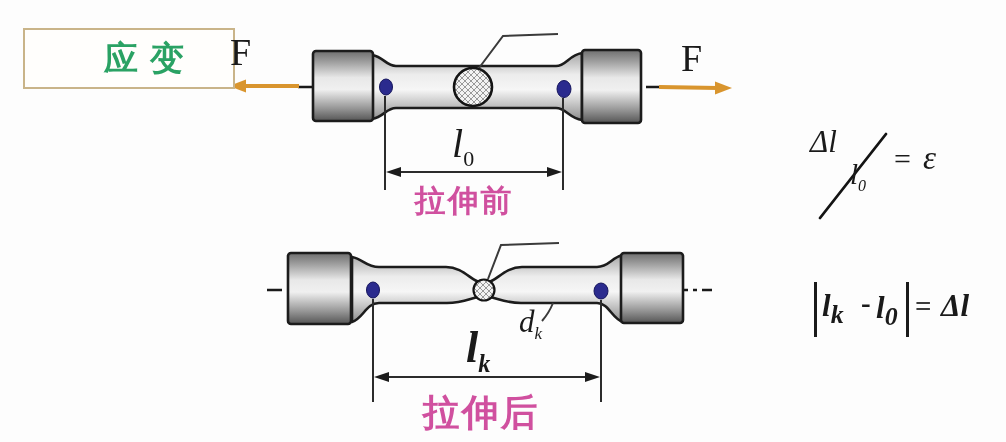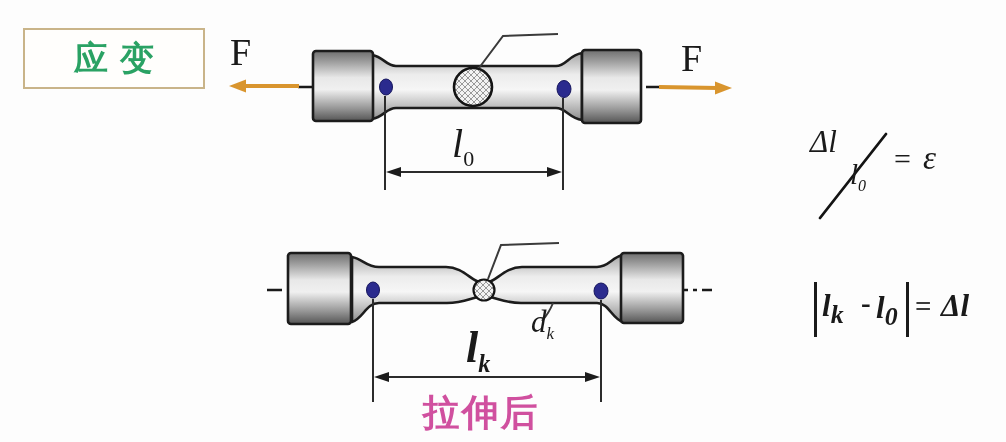--- a/index.html
+++ b/index.html
@@ -10,38 +10,38 @@
   .canvas{
     position:relative; width:1006px; height:442px; background:#fdfdfd;
     font-family:"Liberation Sans","DejaVu Sans",sans-serif; overflow:hidden;
   }
   .layer{position:absolute;left:0;top:0;}
   .lbl{position:absolute; color:var(--ink); white-space:nowrap;}
 
   .title-box{
     position:absolute; left:23px; top:28px; width:178px; height:57px;
     border:2.5px solid var(--box_border); background:#fffefc;
-    display:flex; align-items:center; justify-content:center;
+    display:flex; align-items:center; justify-content:center;padding-left:30px;
   }
   .title-box span{
     color:var(--green); font-size:34px; font-weight:700; letter-spacing:12px;
     text-indent:12px;
   }
 
   .f-label{font-family:"Liberation Serif","DejaVu Serif",serif; font-size:38px;}
   .f-left{left:230px; top:30px;}
   .f-right{left:681px; top:36px;}
 
   .math{font-family:"Liberation Serif","DejaVu Serif",serif; font-style:italic;}
   .math sub{font-style:normal; font-size:0.55em; font-family:"Liberation Serif","DejaVu Serif",serif;}
   .math sub.it{font-style:italic;}
 
   .l0-label{left:452px; top:120px; font-size:40px;}
   .lk-label{left:466px; top:322px; font-size:44px; font-weight:600;}
-  .dk-label{left:531px; top:304px; font-size:31px;text-align:right;}
+  .dk-label{left:519px; top:304px; font-size:31px;text-align:right;}
 
   .caption{color:var(--magenta); font-weight:700; text-align:center;}
   .cap-before{left:402px; top:180px; width:124px; font-size:31px; letter-spacing:2px;}
   .cap-after{left:414px; top:388px; width:134px; font-size:37px; letter-spacing:2px;}
 
   .formula{position:absolute; font-family:Liberation Serif, serif; color:var(--ink);}
   .f1{left:806px; top:118px; width:170px; height:100px;}
   .f1 .num{position:absolute; left:4px; top:6px; font-size:31px; font-style:italic;}
   .f1 .slash{position:absolute; left:8px; top:8px;}
   .f1 .den{position:absolute; left:44px; top:40px; font-size:29px; font-style:italic;}
@@ -161,20 +161,21 @@
 
   <div class="title-box">
     <span>应变</span>
   </div>
 
   <div class="lbl f-label f-left">F</div>
   <div class="lbl f-label f-right">F</div>
 
   <div class="lbl math l0-label"><span>l</span><sub>0</sub></div>
 
+  <div class="lbl caption cap-before">拉伸前</div>
 
   <div class="lbl math lk-label"><span>l</span><sub class="it">k</sub></div>
 
   <div class="lbl math dk-label"><span>d</span><sub class="it">k</sub></div>
 
   <div class="lbl caption cap-after">拉伸后</div>
 
   <div class="formula f1">
     <svg class="slash" width="84" height="96">
       <line x1="6" y1="92" x2="72" y2="8" stroke="#141414" stroke-width="2.8" stroke-linecap="round"></line>

